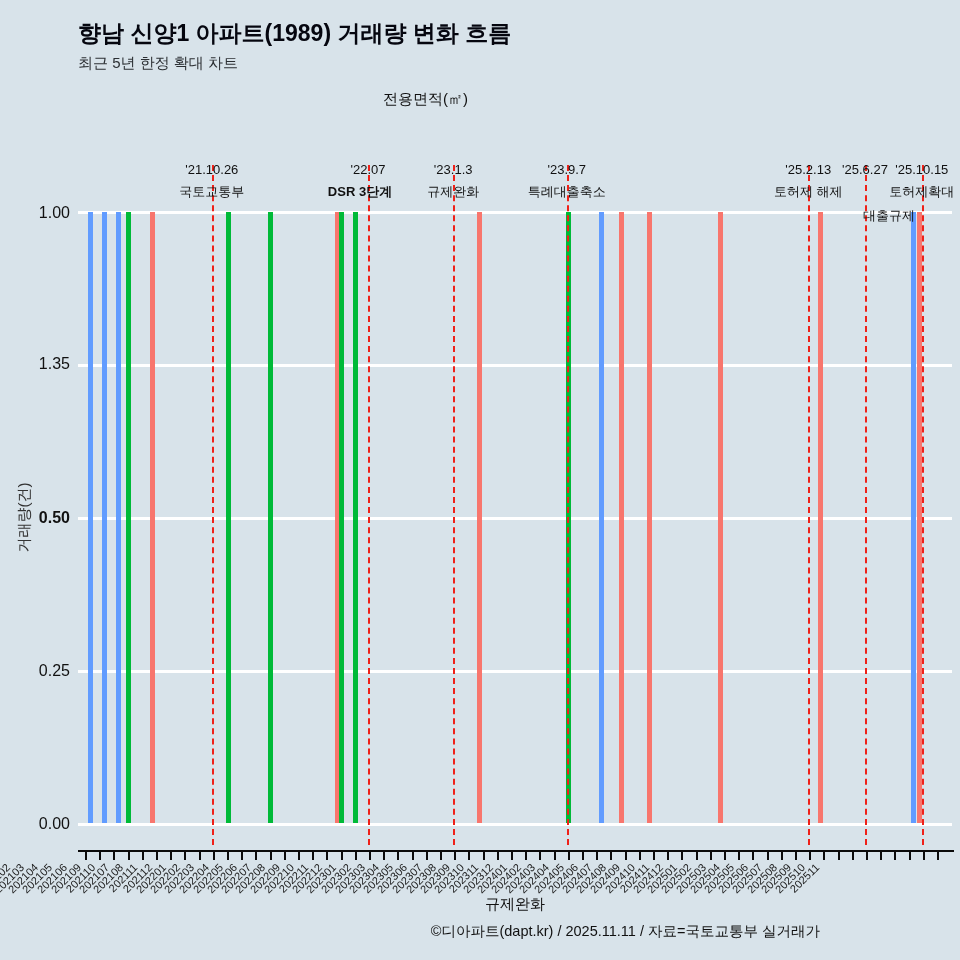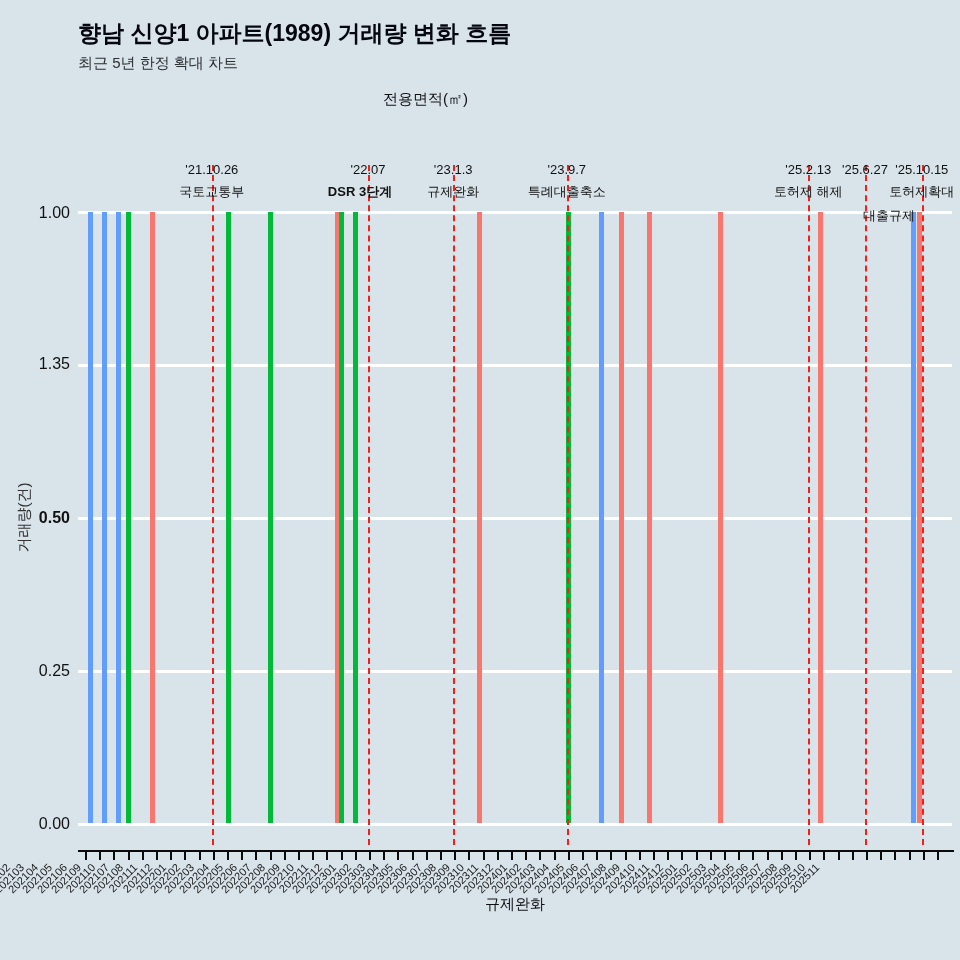--- a/index.html
+++ b/index.html
@@ -223,13 +223,14 @@
         <div class="xtick-label" style="right: 90px;">202506</div>
         <div class="xtick-label" style="right: 75.8px;">202507</div>
         <div class="xtick-label" style="right: 61.6px;">202508</div>
         <div class="xtick-label" style="right: 47.4px;">202509</div>
         <div class="xtick-label" style="right: 33.2px;">202510</div>
         <div class="xtick-label" style="right: 19px;">202511</div>
       </div>
     <div class="x-title">규제완화</div>
   </div>
 
+  <div class="footer">©디아파트(dapt.kr) / 2025.11.11 / 자료=국토교통부 실거래가</div>
 </div>
 
 </body></html>

